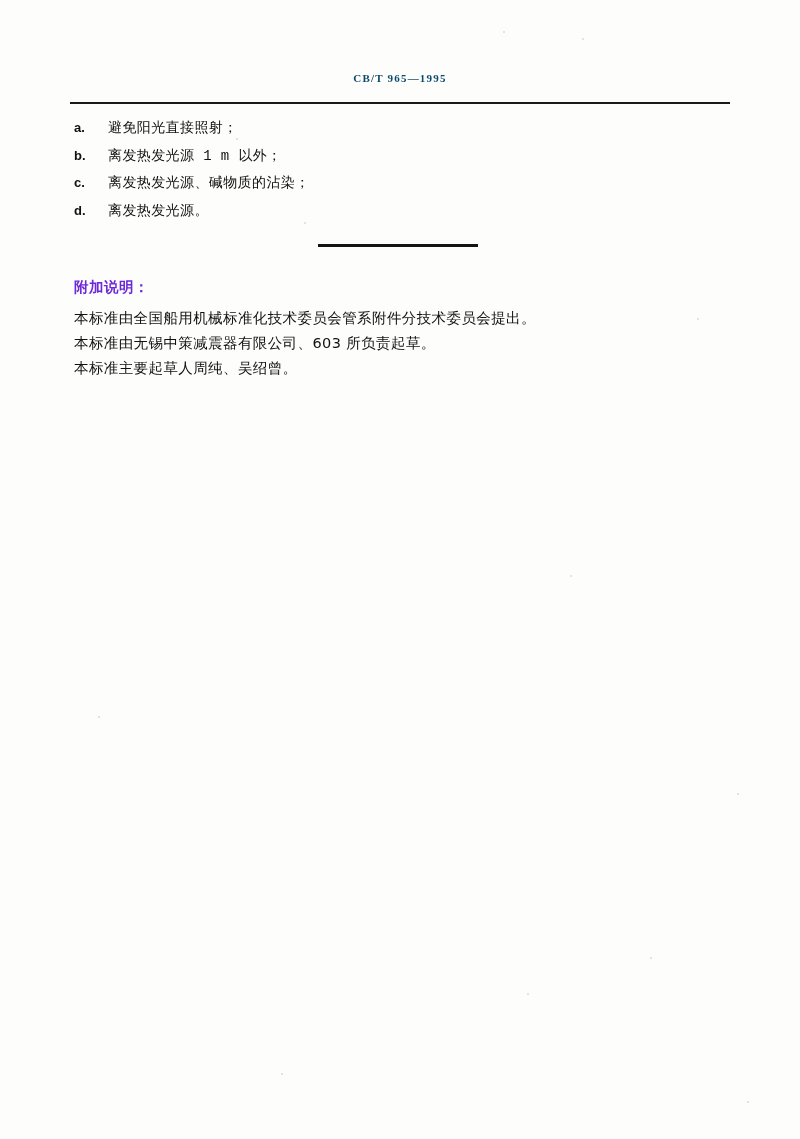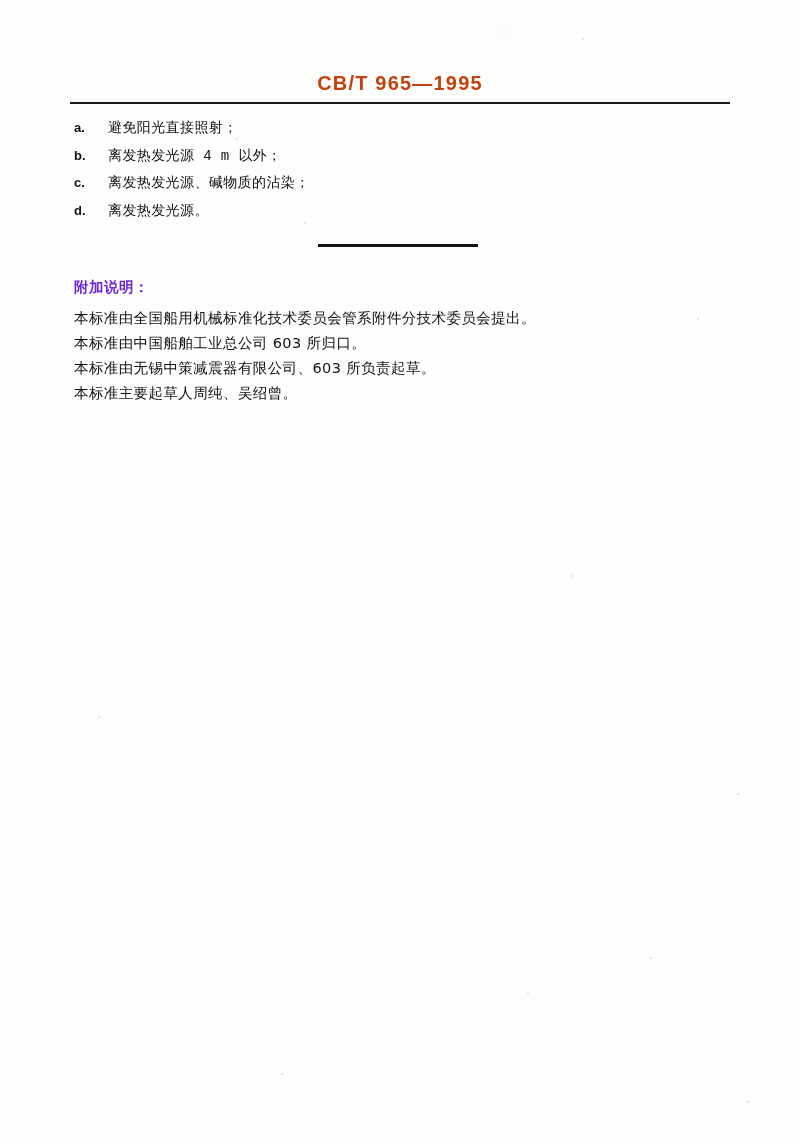--- a/index.html
+++ b/index.html
@@ -29,25 +29,25 @@
     opacity: .55;
   }
   .header {
     position: absolute;
     top: 72px;
     left: 72px;
     right: 72px;
     text-align: center;
   }
   .header-code {
-    font-family: Liberation Sans, sans-serif;
+    font-family: Liberation Serif, serif;
     font-weight: bold;
-    font-size: 20px;
+    font-size: 11px;
     letter-spacing: 1.2px;
-    color: #c2410c;
+    color: #0c4a6e;
   }
   .header-rule {
     position: absolute;
     top: 102px;
     left: 70px;
     width: 660px;
     height: 2px;
     background: #1a1a1a;
   }
   .list {
@@ -129,35 +129,34 @@
   </div>
   <div class="header-rule"></div>
 
   <div class="list">
     <div class="list-item">
       <span class="list-marker">a.</span>
       <span class="list-text">避免阳光直接照射；</span>
     </div>
     <div class="list-item">
       <span class="list-marker">b.</span>
-      <span class="list-text">离发热发光源 4 m 以外；</span>
+      <span class="list-text">离发热发光源 1 m 以外；</span>
     </div>
     <div class="list-item">
       <span class="list-marker">c.</span>
       <span class="list-text">离发热发光源、碱物质的沾染；</span>
     </div>
     <div class="list-item">
       <span class="list-marker">d.</span>
       <span class="list-text">离发热发光源。</span>
     </div>
   </div>
 
   <div class="divider"></div>
 
   <div class="notes">
     <div class="notes-title">附加说明：</div>
     <div class="notes-line">本标准由全国船用机械标准化技术委员会管系附件分技术委员会提出。</div>
-    <div class="notes-line">本标准由中国船舶工业总公司 603 所归口。</div>
     <div class="notes-line">本标准由无锡中策减震器有限公司、603 所负责起草。</div>
     <div class="notes-line">本标准主要起草人周纯、吴绍曾。</div>
   </div>
 
 </div>
 
 </body></html>

